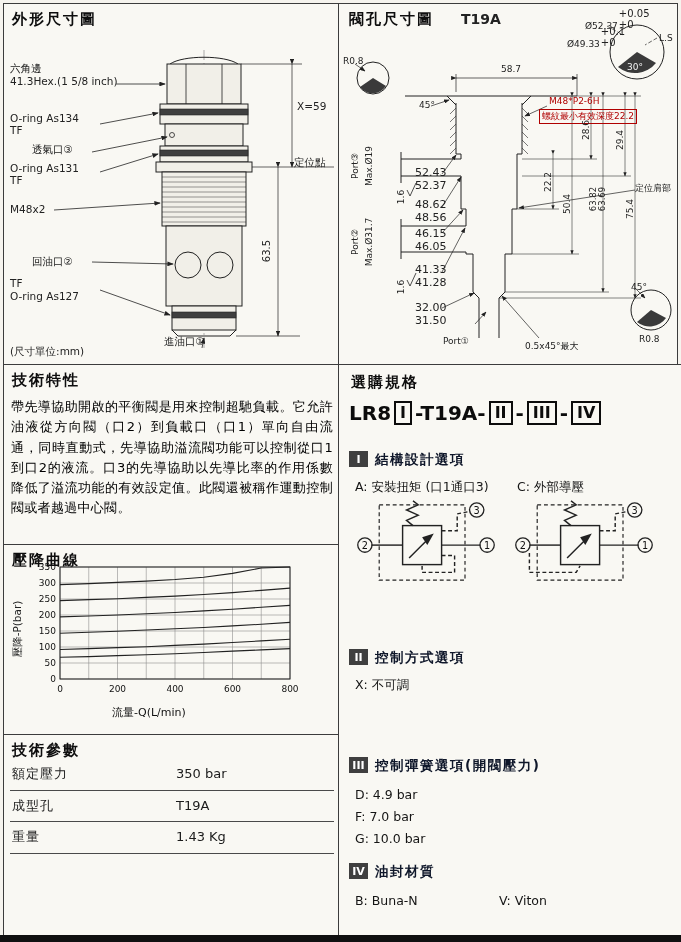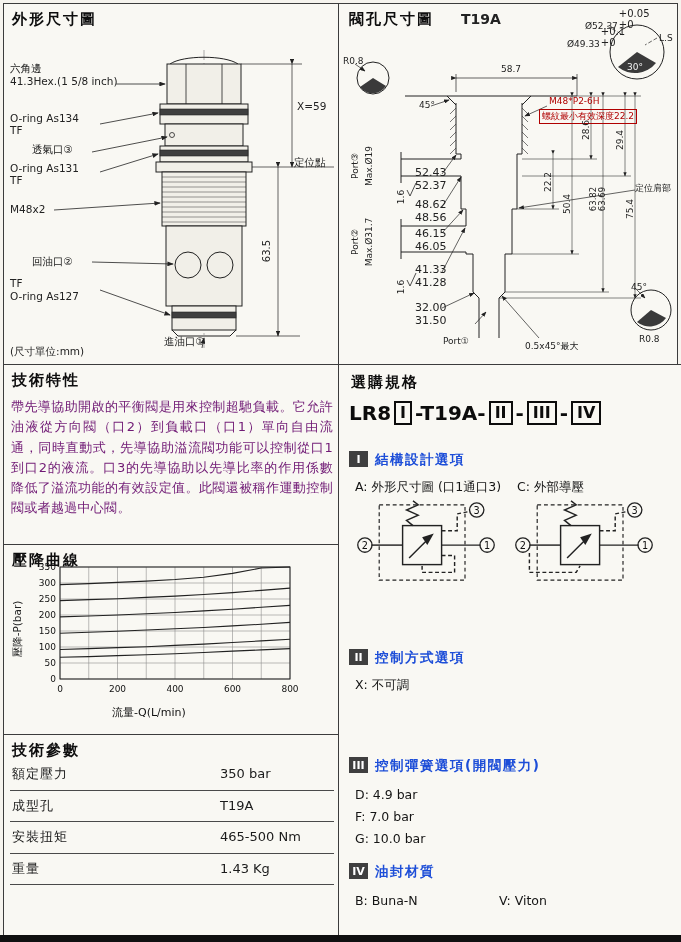--- a/index.html
+++ b/index.html
@@ -14,29 +14,29 @@
       transform:translate(-50%,-50%) rotate(-90deg);}
   .rl2{position:absolute;font-size:8.5px;line-height:1.1;color:#222;
       transform:translate(-50%,-50%) rotate(-90deg);text-align:center;}
   .rl2 span{display:block;}
   .dim2{position:absolute;font-size:11px;line-height:1.15;color:#222;white-space:nowrap;}
   .dim2 span{display:block;}
   .tol{display:inline-block;vertical-align:1px;margin-left:1px;font-size:10px;line-height:1.1;}
   .tol span{display:block;}
   .red{color:#b00000;}
   .thread-box{border:1px solid #b00000;padding:0 2px;}
-  .body-text{position:absolute;font-size:13px;line-height:1.56;text-align:justify;color:#701a75;letter-spacing:0.3px;}
+  .body-text{position:absolute;font-size:13px;line-height:1.56;text-align:justify;color:#000000;letter-spacing:0.3px;}
   .prow{position:relative;height:30.5px;border-bottom:1px solid #4a4a4a;font-size:13px;}
   .prow .pl{position:absolute;left:2px;top:0;line-height:29px;letter-spacing:1px;}
-  .prow .pv{position:absolute;left:166px;top:0;line-height:29px;margin-left:44px;}
+  .prow .pv{position:absolute;left:166px;top:0;line-height:29px;}
   .model-code{position:absolute;display:flex;align-items:center;gap:3px;font-size:20px;font-weight:bold;color:#0c0c0c;}
   .model-box{border:2px solid #0c0c0c;padding:0 4px;font-size:16px;line-height:20px;}
   .mk{position:absolute;width:19px;height:16px;background:#3f3f3f;color:#fff;font-size:11px;font-weight:bold;
       display:flex;align-items:center;justify-content:center;}
-  .stitle{position:absolute;font-size:13.5px;font-weight:bold;letter-spacing:1.5px;color:#1d4ed8;white-space:nowrap;}
+  .stitle{position:absolute;font-size:13.5px;font-weight:bold;letter-spacing:1.5px;color:#0f172a;white-space:nowrap;}
   .opt{position:absolute;font-size:12.5px;color:#151515;white-space:nowrap;}
   .axis-label{position:absolute;font-size:11px;color:#111;white-space:nowrap;}
   .bottom-bar{position:absolute;left:0;top:935px;width:681px;height:7px;background:#101010;}
 </style>
 </head>
 <body>
 
 <div class="page">
 
   <section class="panel" style="left:3px;top:3px;width:336px;height:362px">
@@ -330,24 +330,20 @@
     <div style="position:absolute;left:6px;top:24px;width:324px">
       <div class="prow">
         <span class="pl">額定壓力</span>
         <span class="pv">350 bar</span>
       </div>
       <div class="prow">
         <span class="pl">成型孔</span>
         <span class="pv">T19A</span>
       </div>
       <div class="prow">
-        <span class="pl">安裝扭矩</span>
-        <span class="pv">465-500 Nm</span>
-      </div>
-      <div class="prow">
         <span class="pl">重量</span>
         <span class="pv">1.43 Kg</span>
       </div>
     </div>
   </section>
 
   <section class="panel" style="left:338px;top:364px;width:372px;height:572px">
     <div class="ptitle" style="left:12px;top:8px">選購規格</div>
 
     <div class="model-code" style="left:10px;top:36px">
@@ -356,21 +352,21 @@
       <span>-T19A-</span>
       <span class="model-box">II</span>
       <span>-</span>
       <span class="model-box">III</span>
       <span>-</span>
       <span class="model-box">IV</span>
     </div>
 
     <div class="mk" style="left:10px;top:86px">I</div>
     <div class="stitle" style="left:36px;top:86px">結構設計選項</div>
-    <div class="opt" style="left:16px;top:114px">A: 外形尺寸圖 (口1通口3)</div>
+    <div class="opt" style="left:16px;top:114px">A: 安裝扭矩 (口1通口3)</div>
     <div class="opt" style="left:178px;top:114px">C: 外部導壓</div>
 
     <svg width="150" height="104" viewBox="0 0 112 80" style="position:absolute;left:12px;top:132px">
       <g stroke="#222" fill="none" stroke-width="1.1">
         <rect x="20" y="6" width="66" height="58" stroke-dasharray="3 2.2" stroke-width="0.9"></rect>
         <rect x="38" y="22" width="30" height="30"></rect>
         <line x1="43" y1="47" x2="60" y2="30"></line>
         <polyline points="46,22 41,18 50,14 41,10 50,6 46,3"></polyline>
         <line x1="14" y1="37" x2="38" y2="37"></line>
         <line x1="68" y1="37" x2="98" y2="37"></line>

